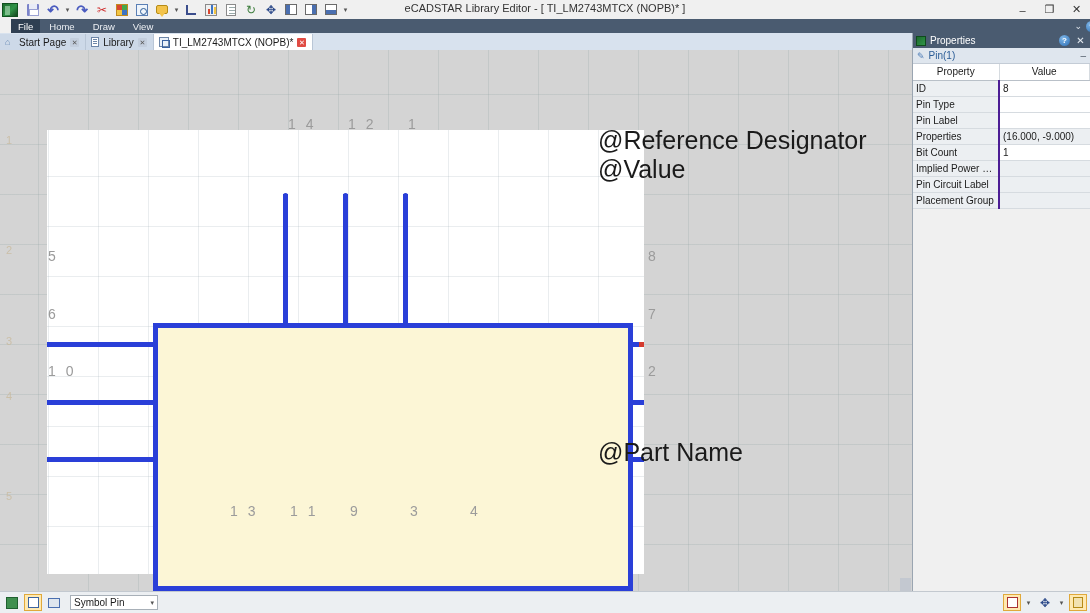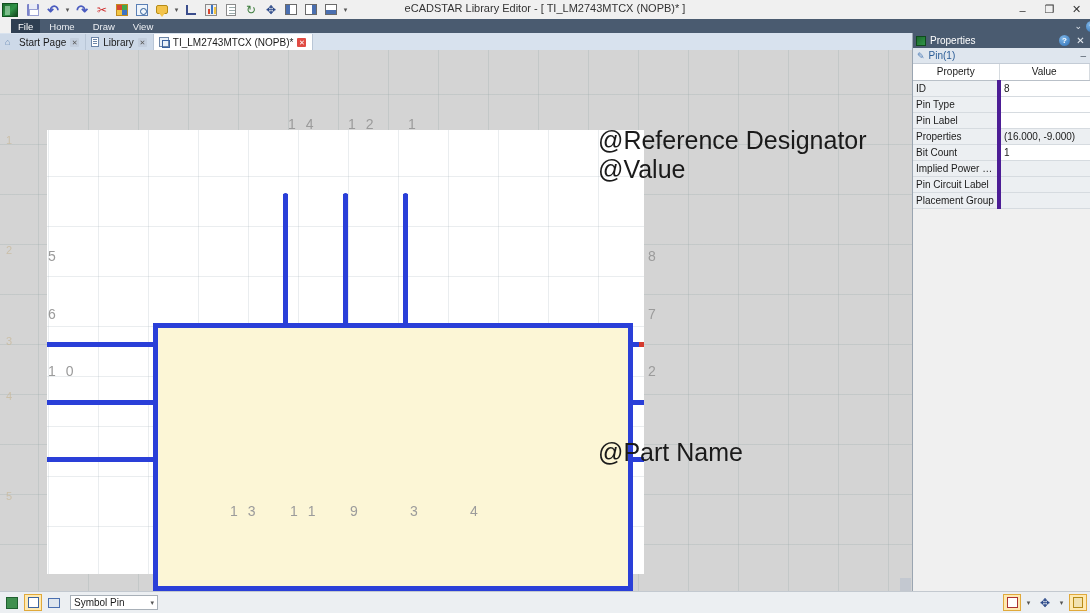--- a/index.html
+++ b/index.html
@@ -198,21 +198,21 @@
   .prop-table th {
     font-size:10px; font-weight:normal; color:#1a1a1a;
     background:#ffffff; border-bottom:1px solid #b9c0c8; border-right:1px solid #d6dbe0;
     height:16px; text-align:center;
   }
   .prop-table td {
     font-size:10px; color:#1a1a1a; height:16px;
     border-bottom:1px solid #d6dbe0; padding-left:3px;
     overflow:hidden; text-overflow:ellipsis; white-space:nowrap;
   }
-  .prop-table td.k { background:#eceff2; border-right:4px solid #4c1d95; width:86px;margin-top:31px; }
+  .prop-table td.k { background:#eceff2; border-right:2px solid #4c1d95; width:86px;margin-top:31px; }
   .prop-table td.v { background:#ffffff; }
   .prop-table td.v.grey { background:#eceff2; }
   .prop-table tr.focused td.k {
     background:#eceff2; outline:1.5px solid #2b2b2b; outline-offset:-2px;
   }
 
   
   .statusbar {
     position:absolute; top:591px; left:0; width:1090px; height:22px;
     background:#eceff2; border-top:1px solid #c3c9d0;

